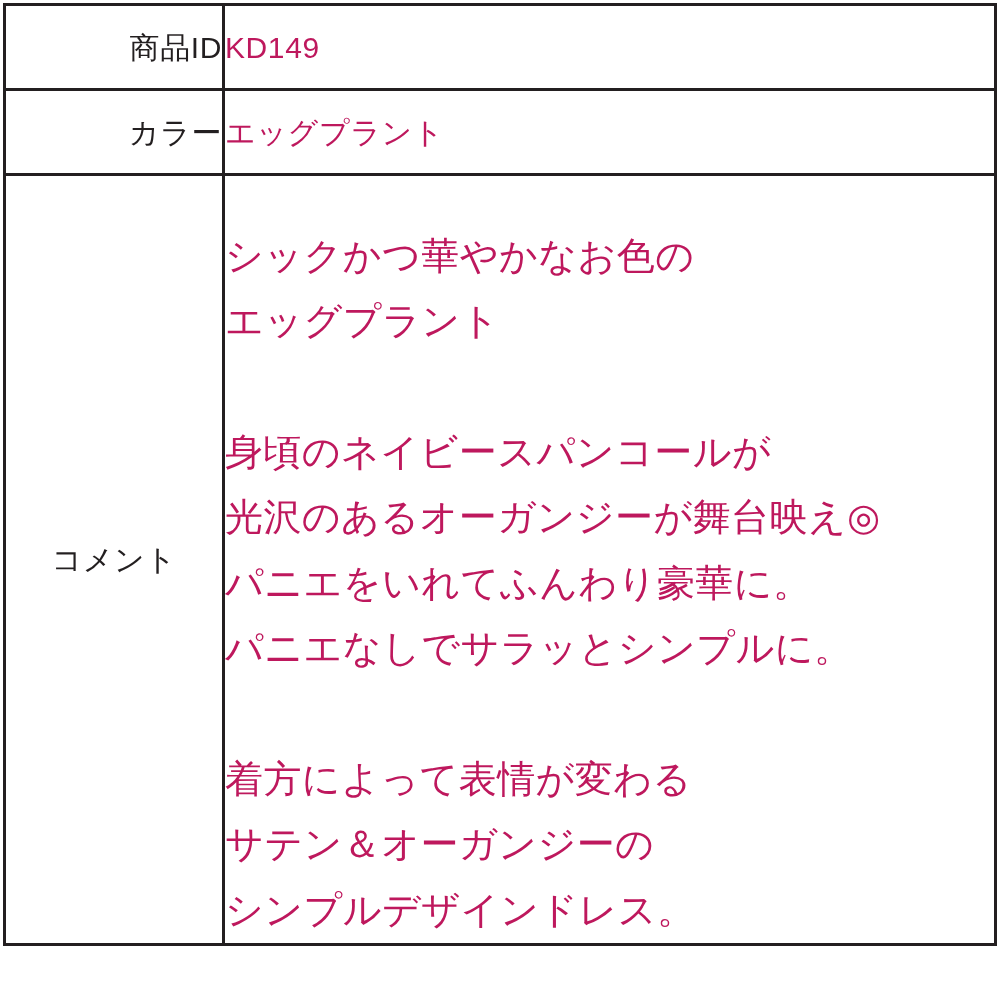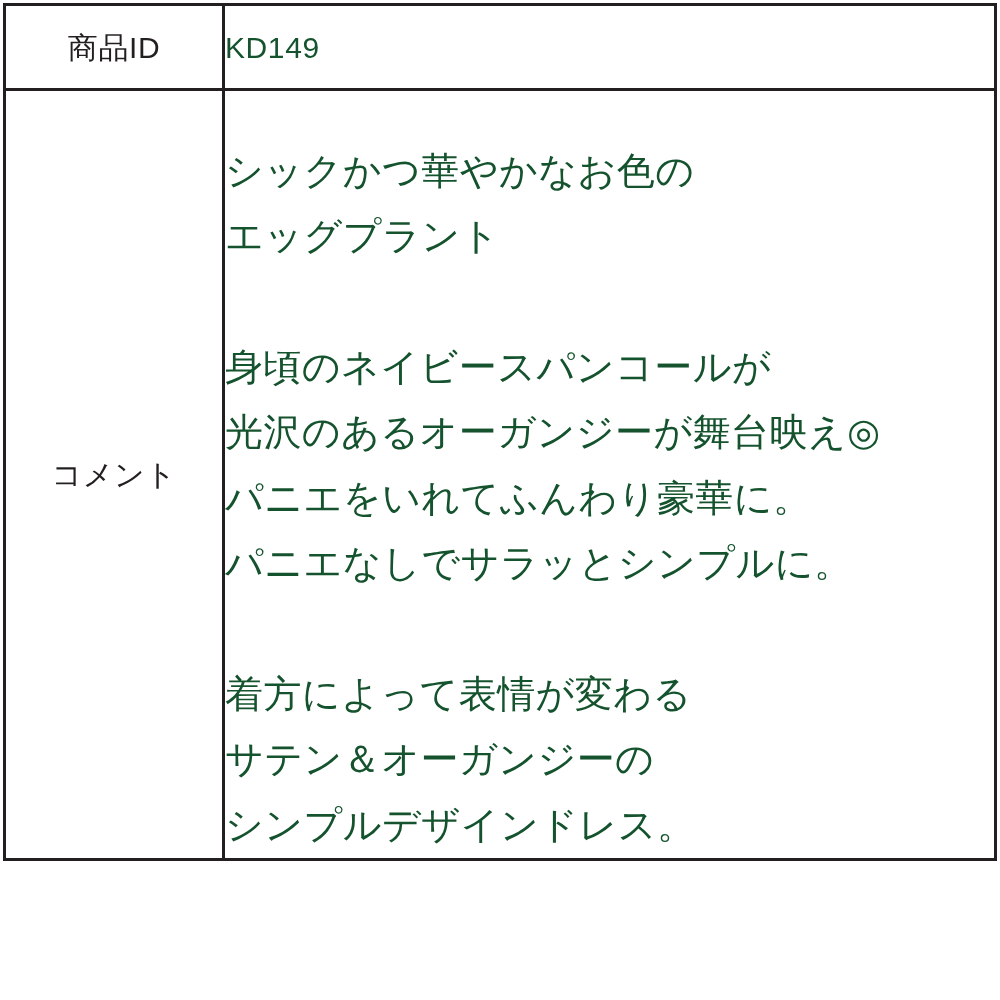--- a/index.html
+++ b/index.html
@@ -29,32 +29,32 @@
     border-left: 3px solid #231f20;
     border-right: 3px solid #231f20;
   }
   table.spec td {
     border-bottom: 3px solid #231f20;
     vertical-align: middle;
     padding: 0;
   }
   td.label {
     width: 216px;
-    text-align: center;
+    text-align: right;
     font-size: 30px;
     letter-spacing: 0.02em;
     color: #231f20;
     border-right: 3px solid #231f20;
     line-height: 1.3;
   }
   td.value {
     padding-left: 38px;
     font-size: 30px;
     letter-spacing: 0.02em;
-    color: #14532d;
+    color: #be185d;
     line-height: 1.3;
   }
   tr.row-id td,
   tr.row-country td,
   tr.row-material td,
   tr.row-color td {
     height: 82px;
   }
   tr.row-comment td {
     height: 668px;
@@ -77,20 +77,24 @@
 </head>
 <body>
 
 <div class="sheet">
   <table class="spec">
     <tbody>
       <tr class="row-id">
         <td class="label">商品ID</td>
         <td class="value">KD149</td>
       </tr>
+      <tr class="row-color">
+        <td class="label">カラー</td>
+        <td class="value">エッグプラント</td>
+      </tr>
       <tr class="row-comment">
         <td class="label label-comment">コメント</td>
         <td class="value">
           <div class="comment-body">シックかつ華やかなお色の
 エッグプラント
 
 身頃のネイビースパンコールが
 光沢のあるオーガンジーが舞台映え◎
 パニエをいれてふんわり豪華に。
 パニエなしでサラッとシンプルに。

